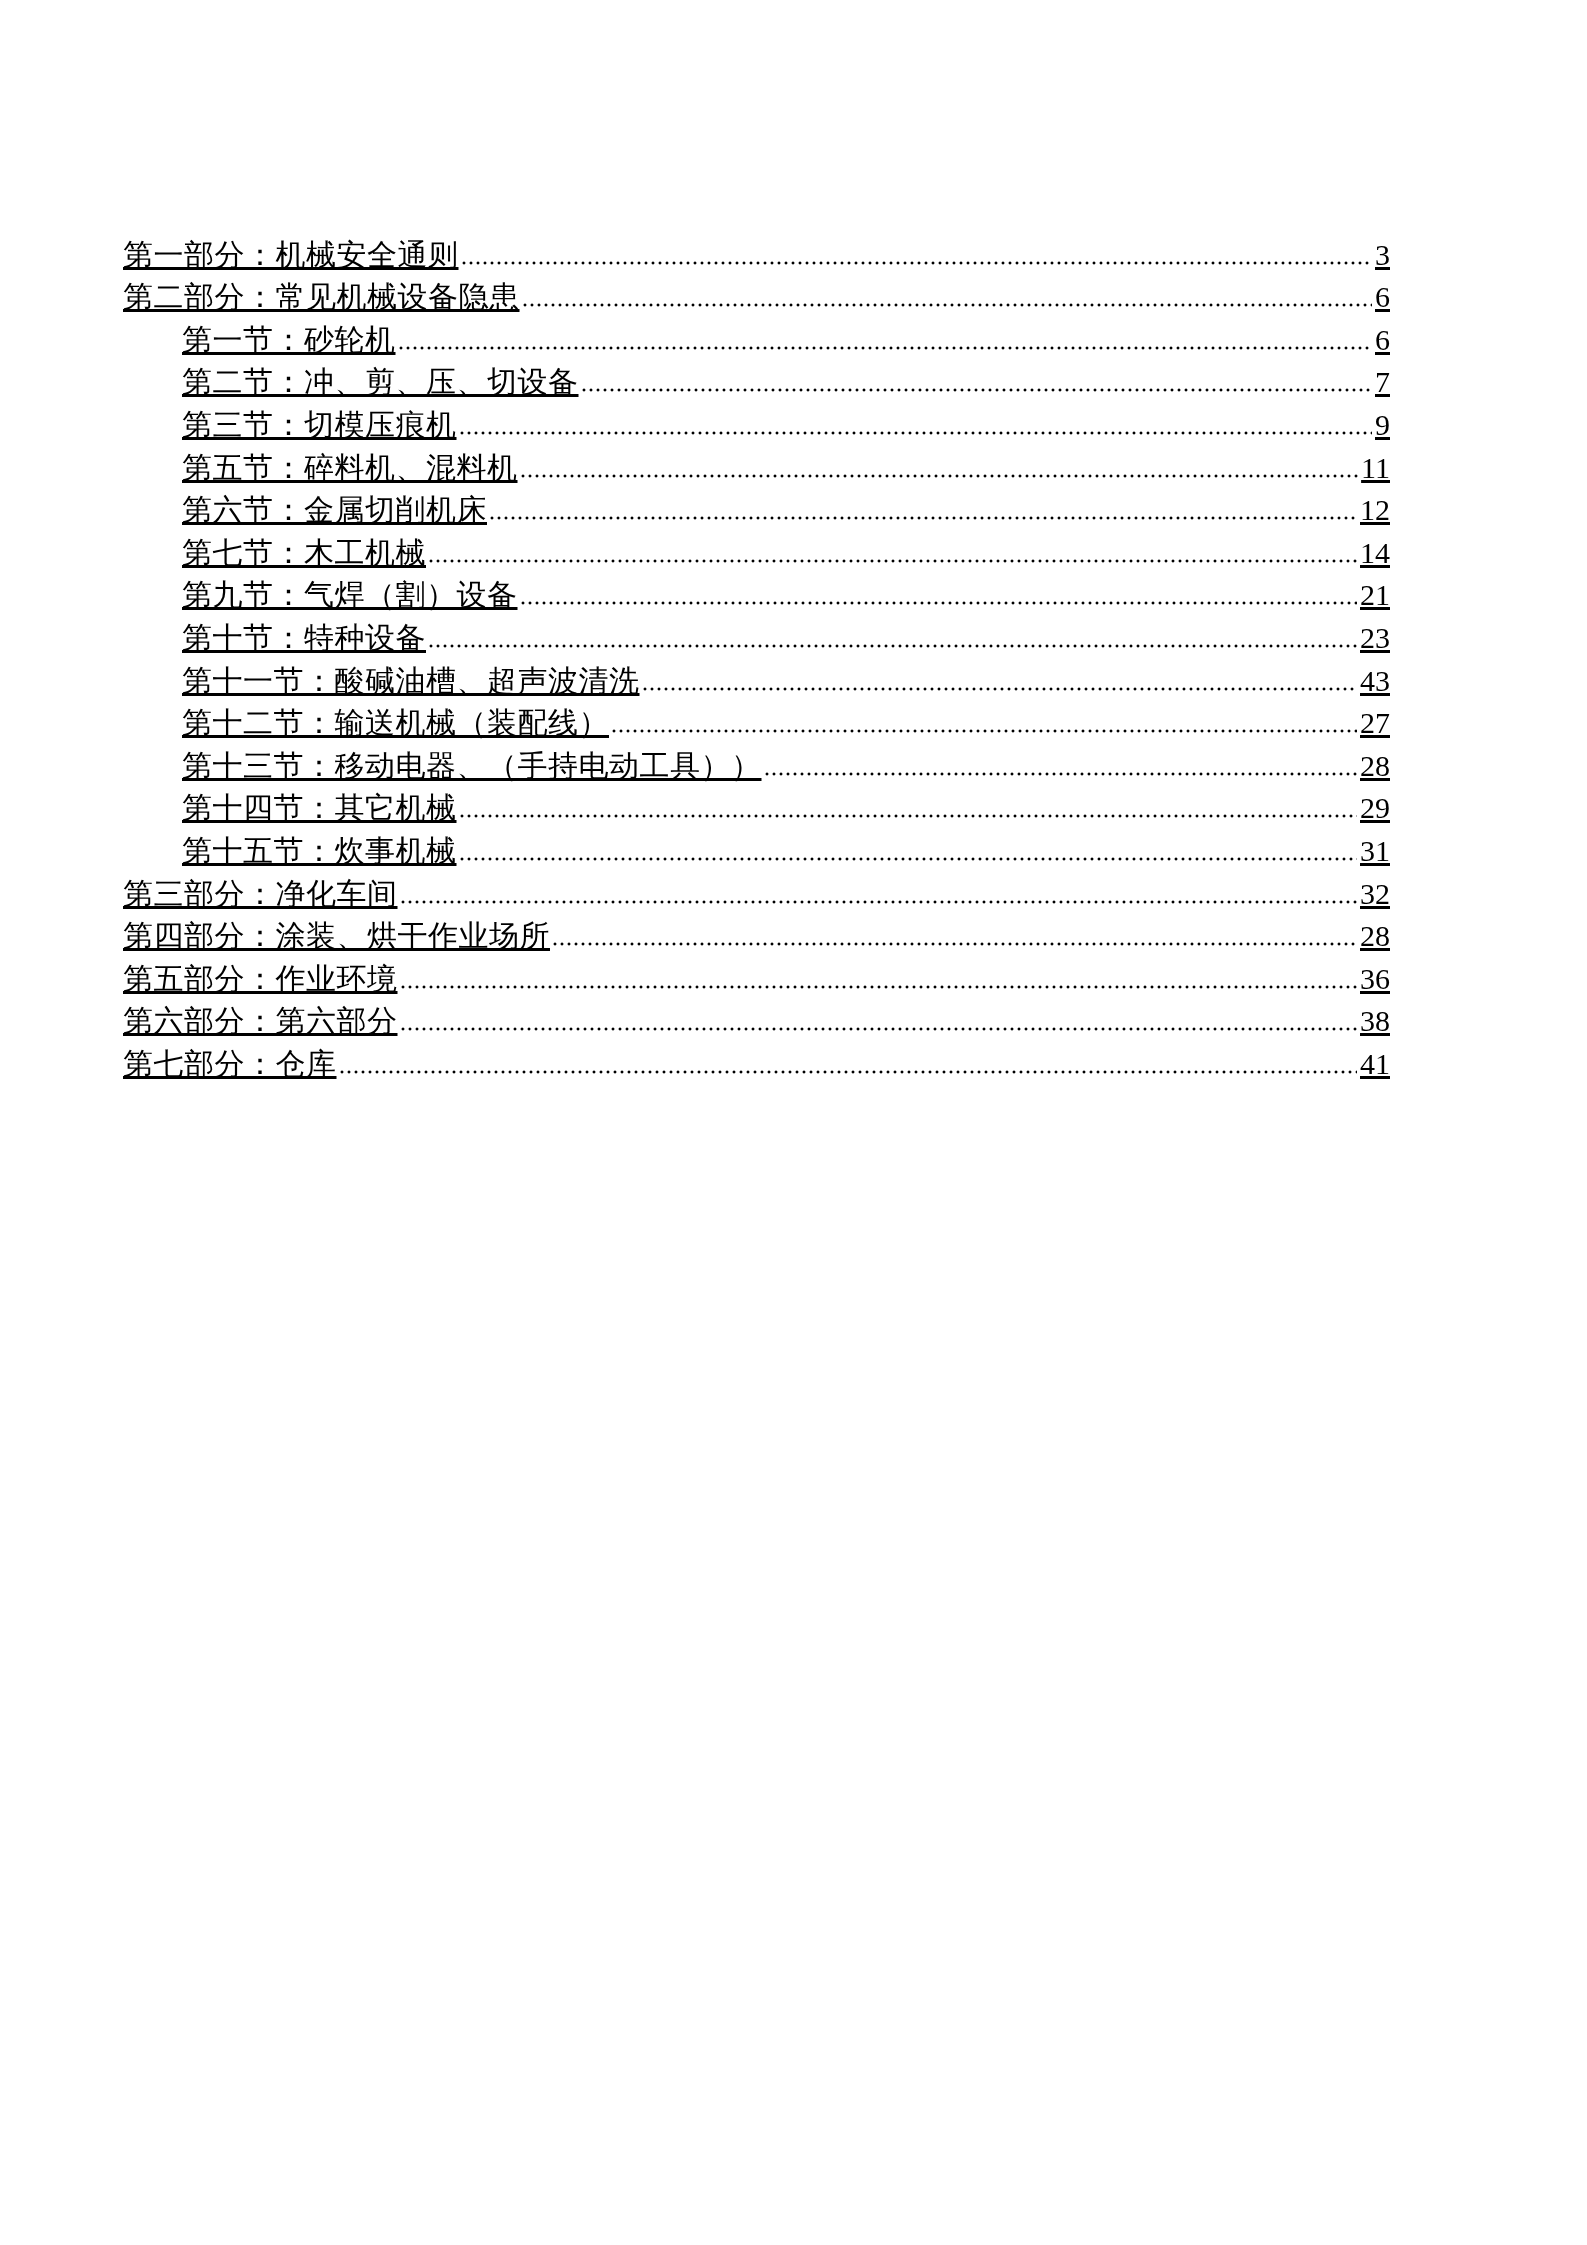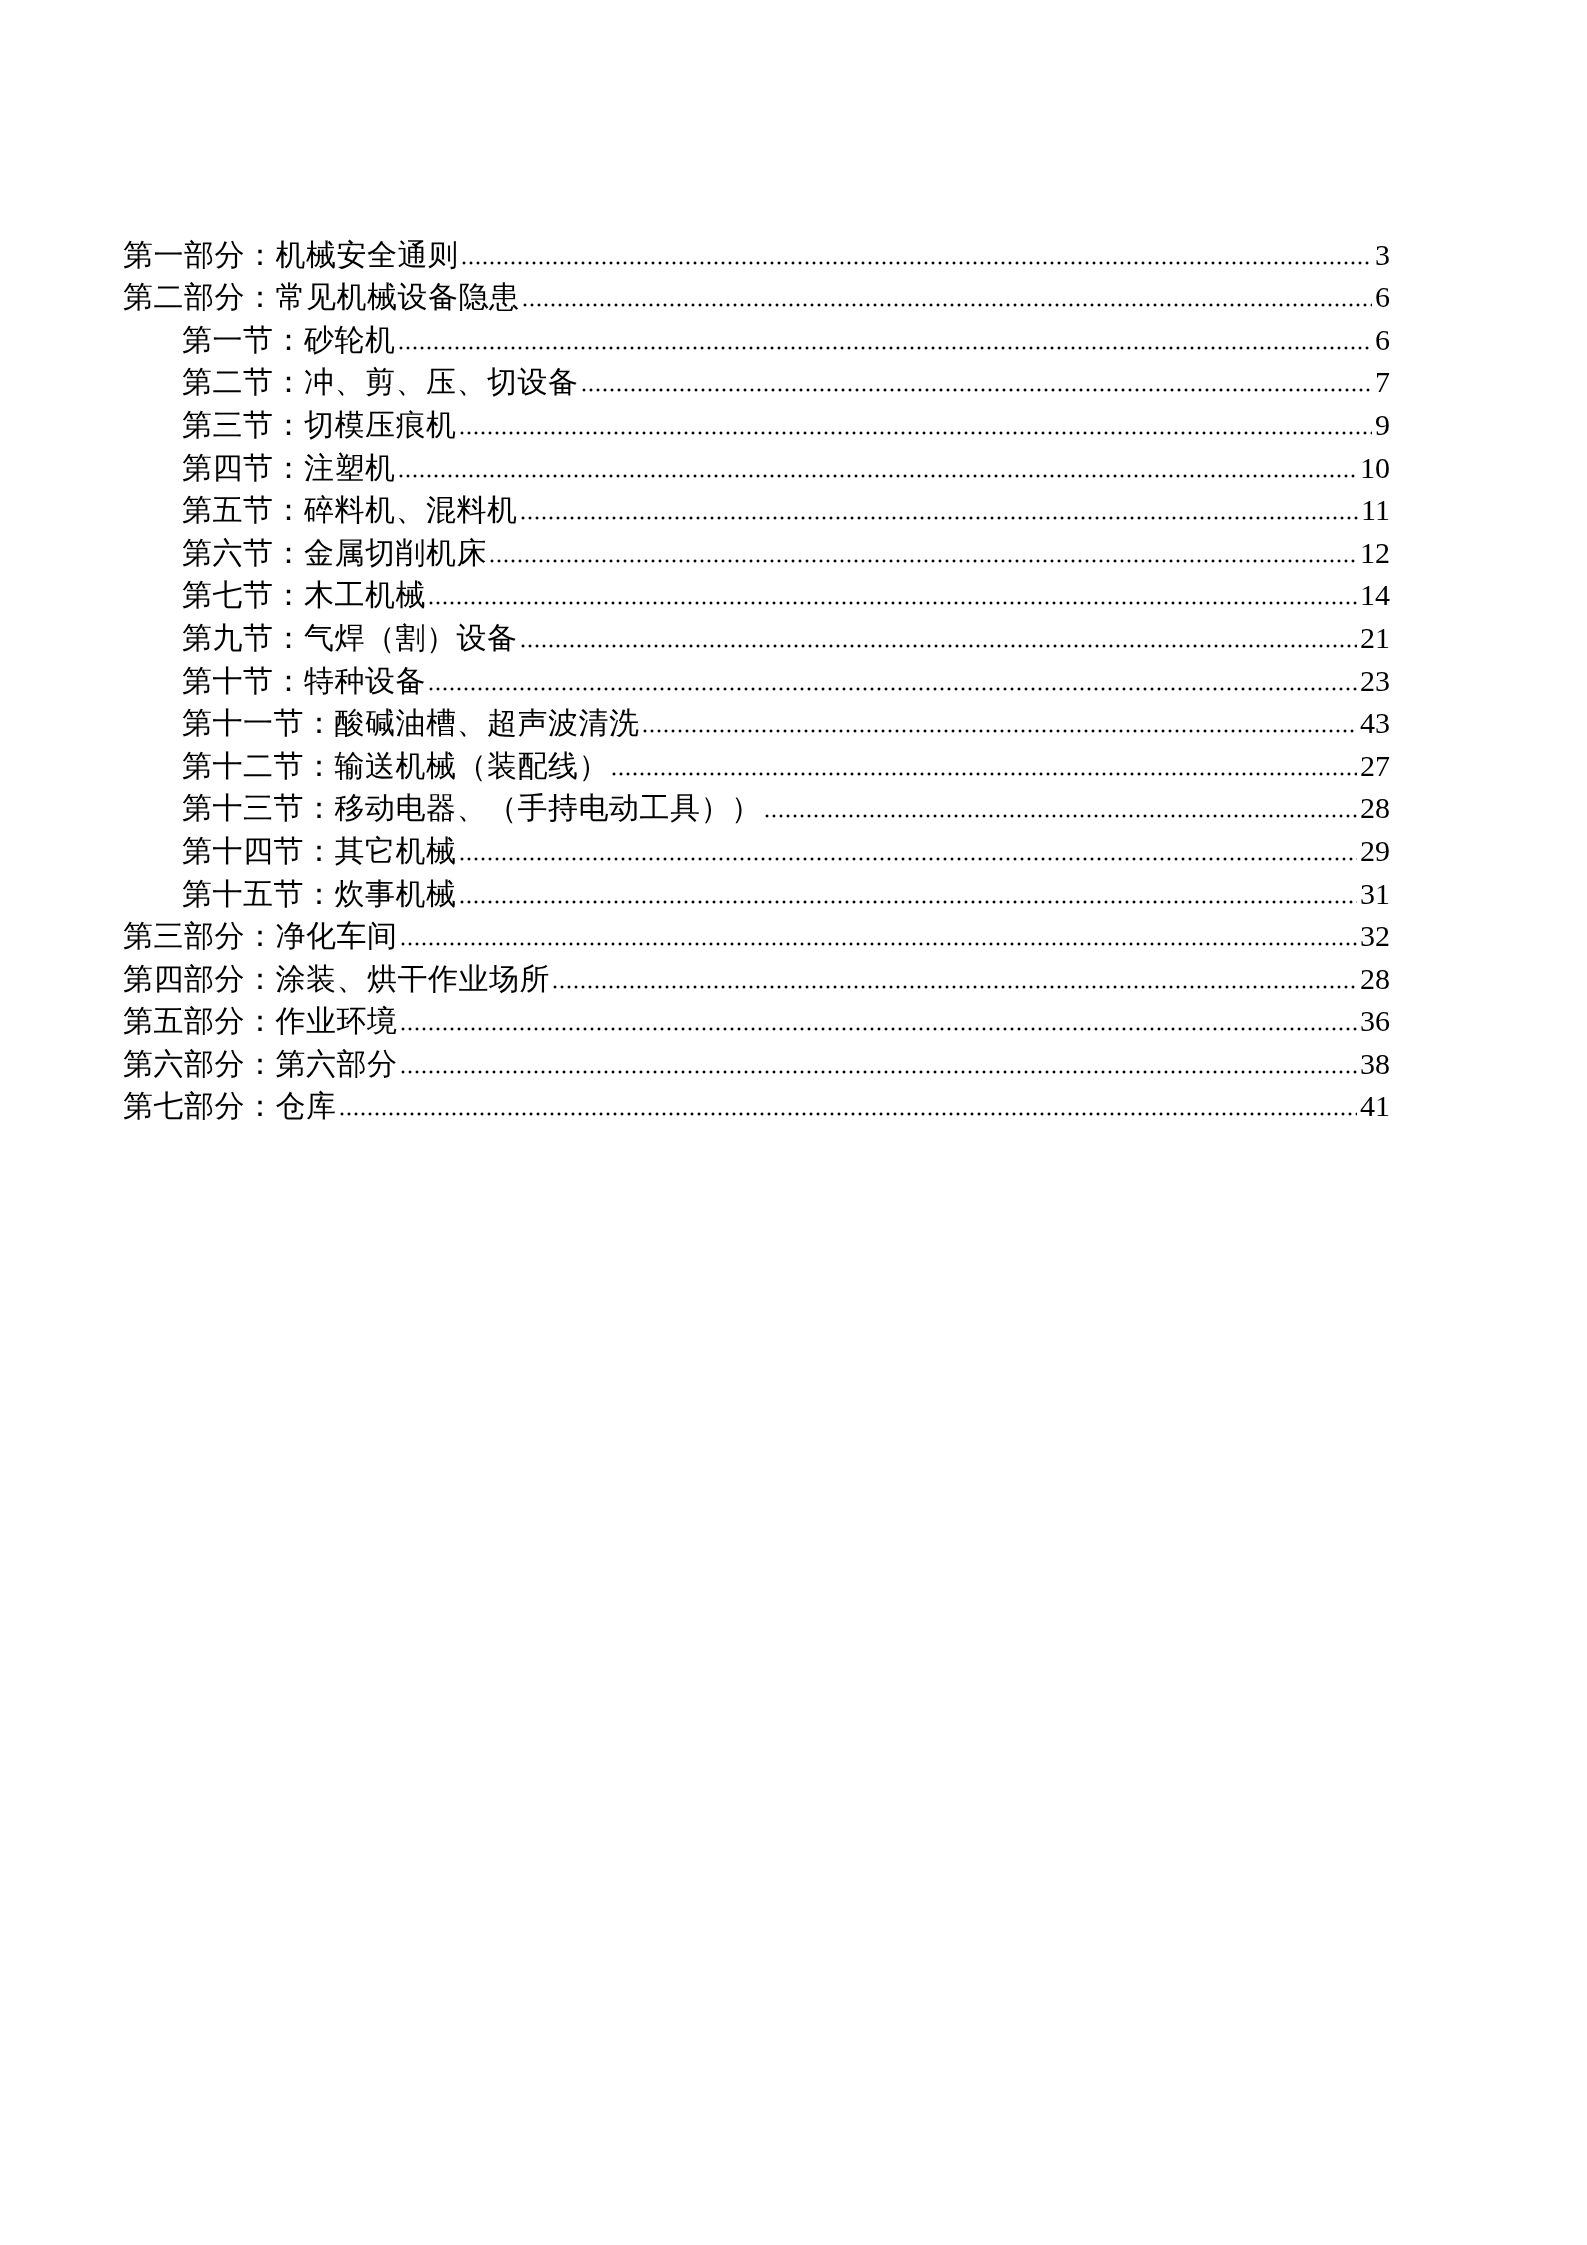--- a/index.html
+++ b/index.html
@@ -27,20 +27,21 @@
     width: 1267px;
   }
   .toc-row {
     display: flex;
     align-items: flex-end;
     height: 42.6px;
     font-size: 30px;
     line-height: 1;
     white-space: nowrap;
     cursor: pointer;
+    text-decoration: underline;
   }
   .toc-row.level-2 {
     padding-left: 59px;
   }
   .entry-label {
     flex: 0 0 auto;
     padding-bottom: 4px;
     letter-spacing: 0.5px;
   }
   .dots {
@@ -80,25 +81,20 @@
   </div>
       <div class="toc-row level-2">
     <span class="entry-label">第二节：冲、剪、压、切设备</span>
     <span class="dots"></span>
     <span class="entry-page">7</span>
   </div>
       <div class="toc-row level-2">
     <span class="entry-label">第三节：切模压痕机</span>
     <span class="dots"></span>
     <span class="entry-page">9</span>
-  </div>
-      <div class="toc-row level-2">
-    <span class="entry-label">第四节：注塑机</span>
-    <span class="dots"></span>
-    <span class="entry-page">10</span>
   </div>
       <div class="toc-row level-2">
     <span class="entry-label">第五节：碎料机、混料机</span>
     <span class="dots"></span>
     <span class="entry-page">11</span>
   </div>
       <div class="toc-row level-2">
     <span class="entry-label">第六节：金属切削机床</span>
     <span class="dots"></span>
     <span class="entry-page">12</span>

